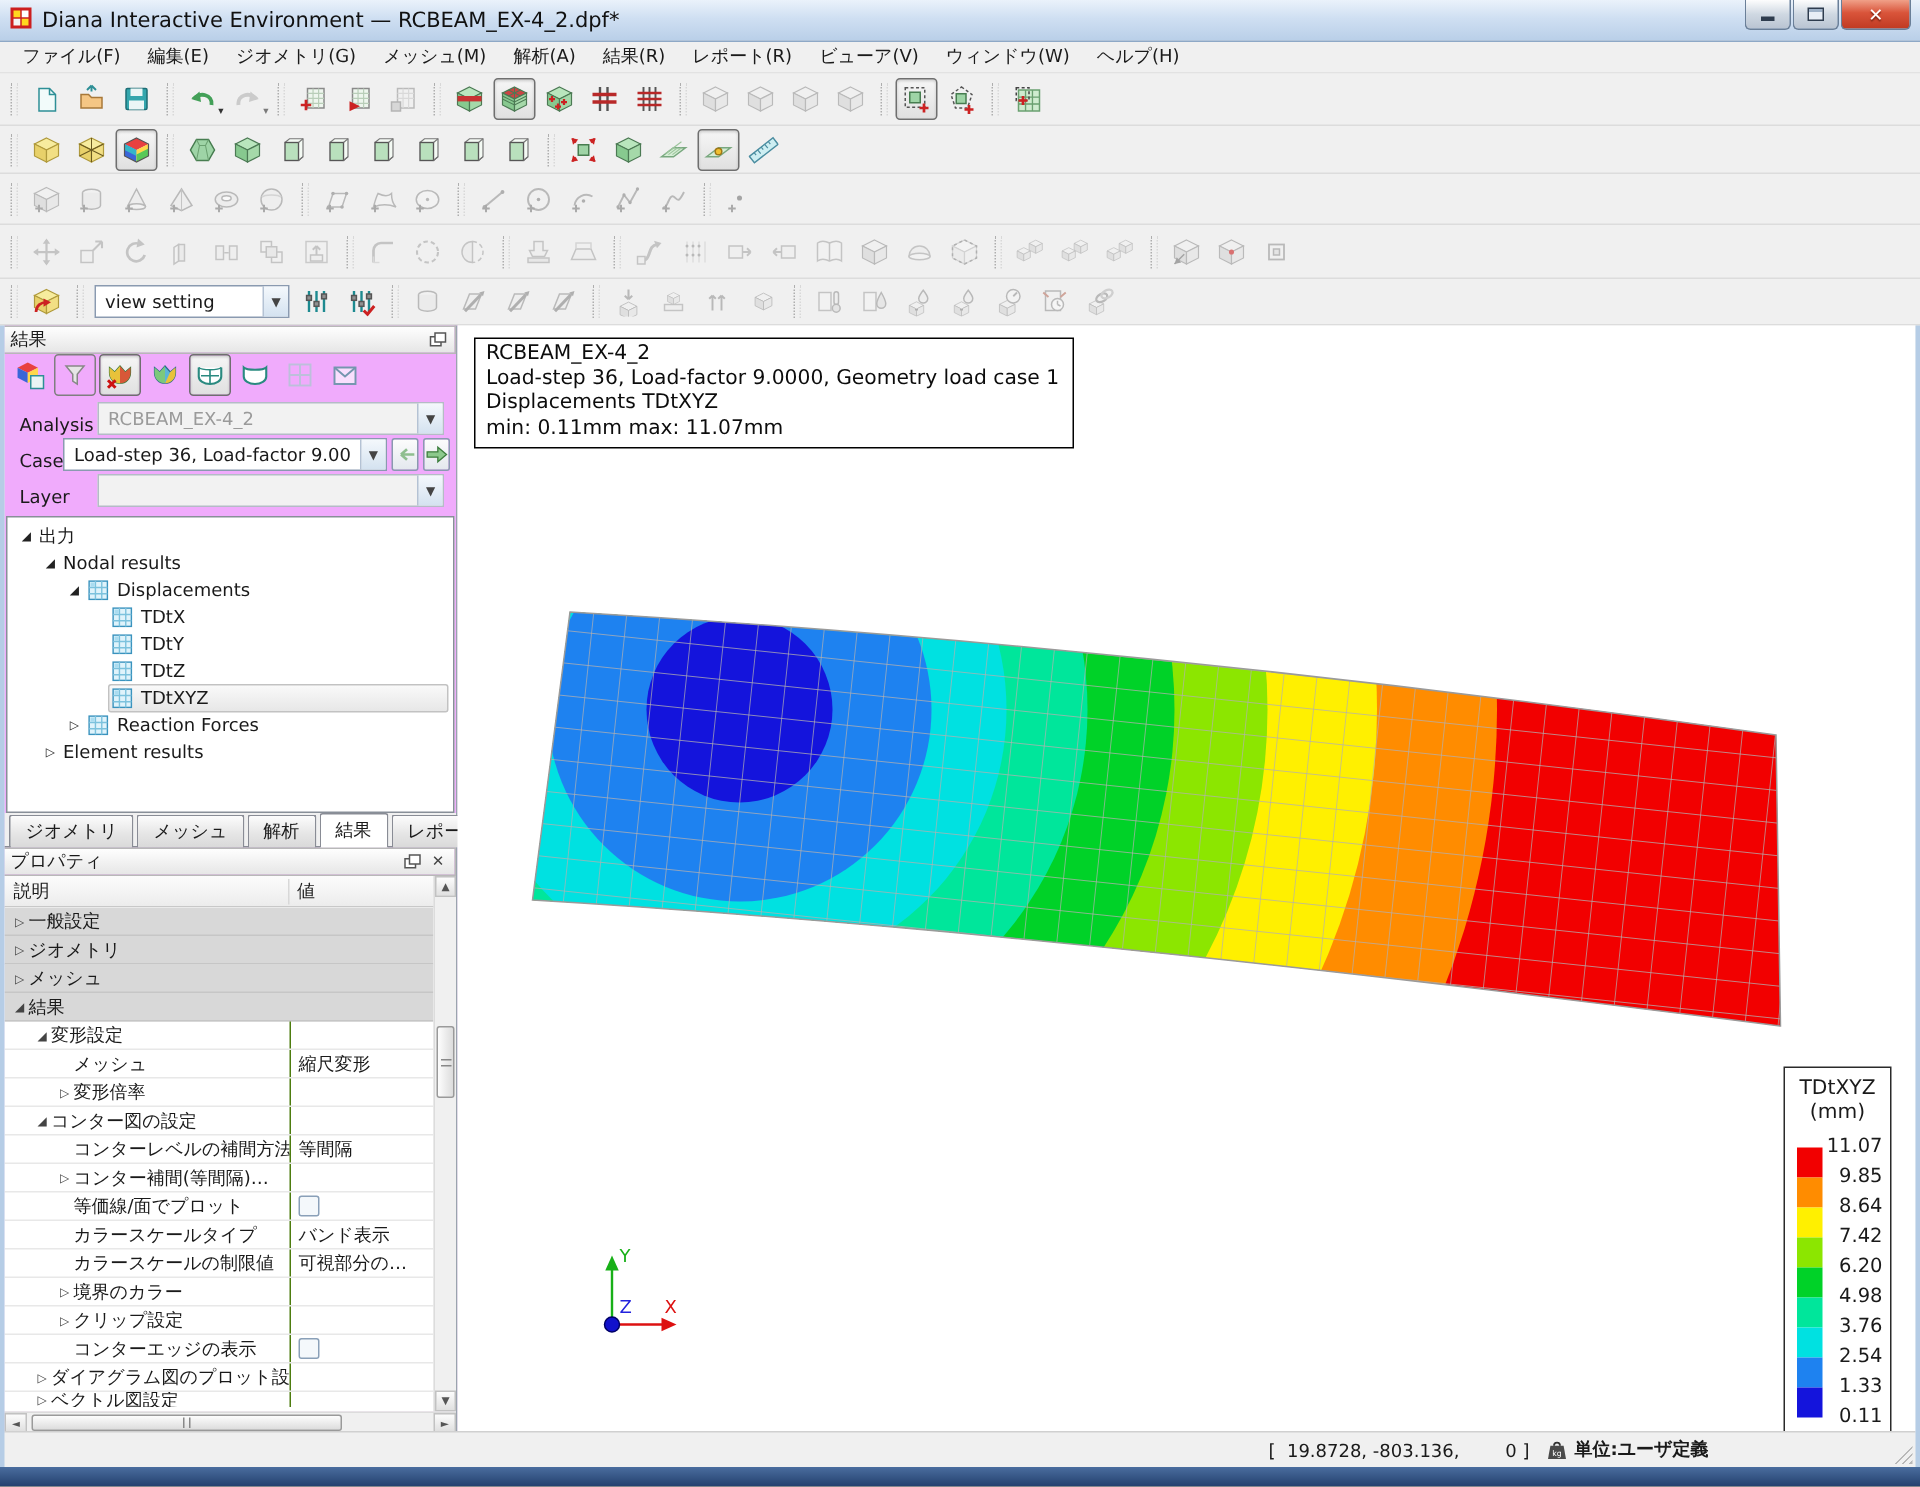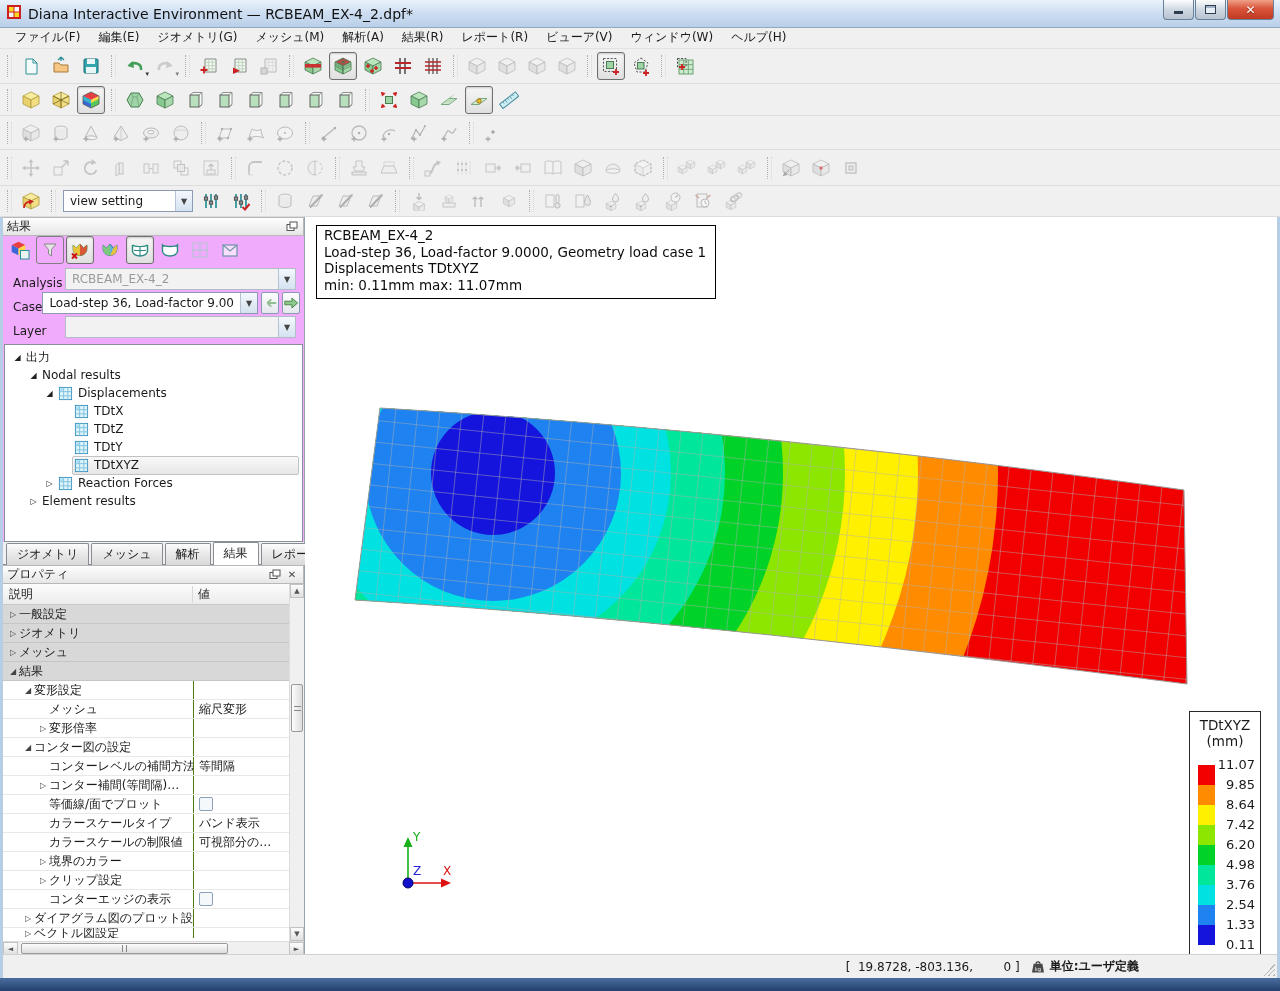--- a/index.html
+++ b/index.html
@@ -1055,35 +1055,35 @@
             <span style="width: 54px; flex: 0 0 54px;"></span>
             <span class="arr"></span>
             <span class="rowbox">
               <span style="display: flex;">
                 <svg width="15" height="15" viewBox="0 0 16 16">
                   <rect x="1.5" y="1.5" width="13" height="13" fill="#dff3fb" stroke="#3a93be"></rect>
                   <path d="M1.5 6h13M1.5 10.5h13M6 1.5v13M10.5 1.5v13" stroke="#7cc2dd"></path>
                   <rect x="2.5" y="2.5" width="3" height="3" fill="#aadcf0"></rect>
                 </svg>
               </span>
-              <span>TDtZ</span>
+              <span>TDtY</span>
             </span>
           </div>
           <div class="trow">
             <span style="width: 54px; flex: 0 0 54px;"></span>
             <span class="arr"></span>
             <span class="rowbox">
               <span style="display: flex;">
                 <svg width="15" height="15" viewBox="0 0 16 16">
                   <rect x="1.5" y="1.5" width="13" height="13" fill="#dff3fb" stroke="#3a93be"></rect>
                   <path d="M1.5 6h13M1.5 10.5h13M6 1.5v13M10.5 1.5v13" stroke="#7cc2dd"></path>
                   <rect x="2.5" y="2.5" width="3" height="3" fill="#aadcf0"></rect>
                 </svg>
               </span>
-              <span>TDtY</span>
+              <span>TDtZ</span>
             </span>
           </div>
           <div class="trow sel">
             <span style="width: 54px; flex: 0 0 54px;"></span>
             <span class="arr"></span>
             <span class="rowbox">
               <span style="display: flex;">
                 <svg width="15" height="15" viewBox="0 0 16 16">
                   <rect x="1.5" y="1.5" width="13" height="13" fill="#dff3fb" stroke="#3a93be"></rect>
                   <path d="M1.5 6h13M1.5 10.5h13M6 1.5v13M10.5 1.5v13" stroke="#7cc2dd"></path>

